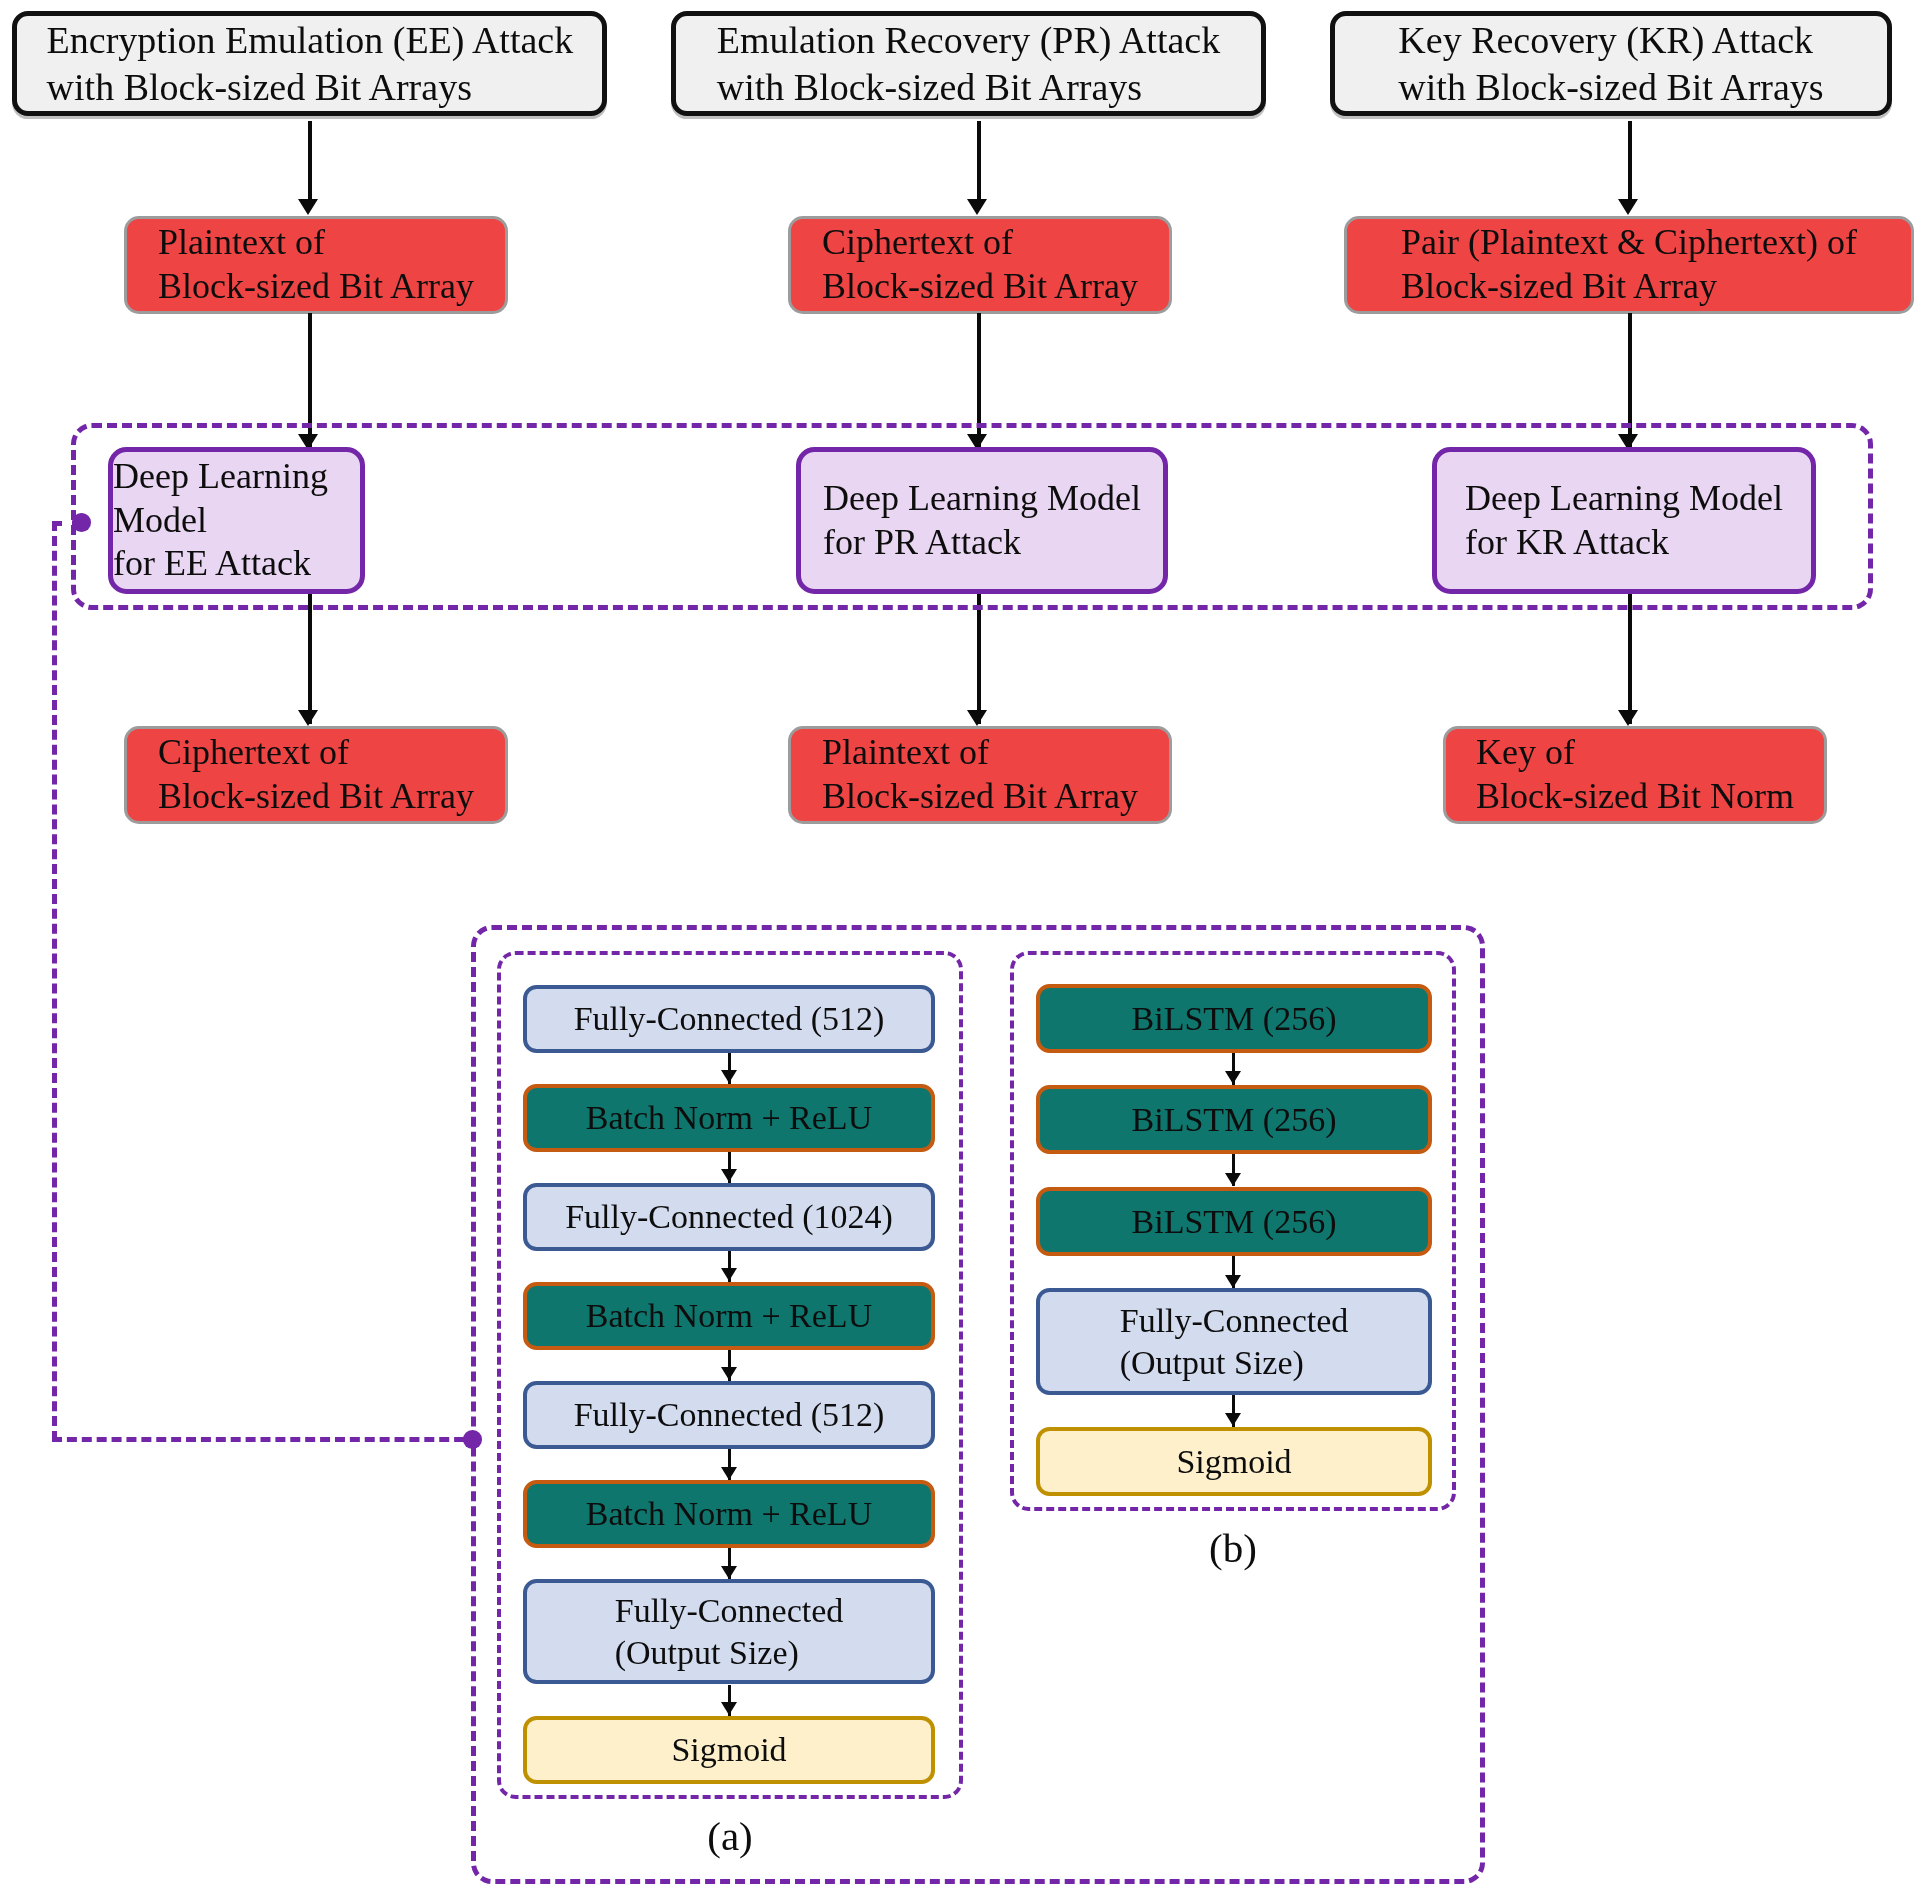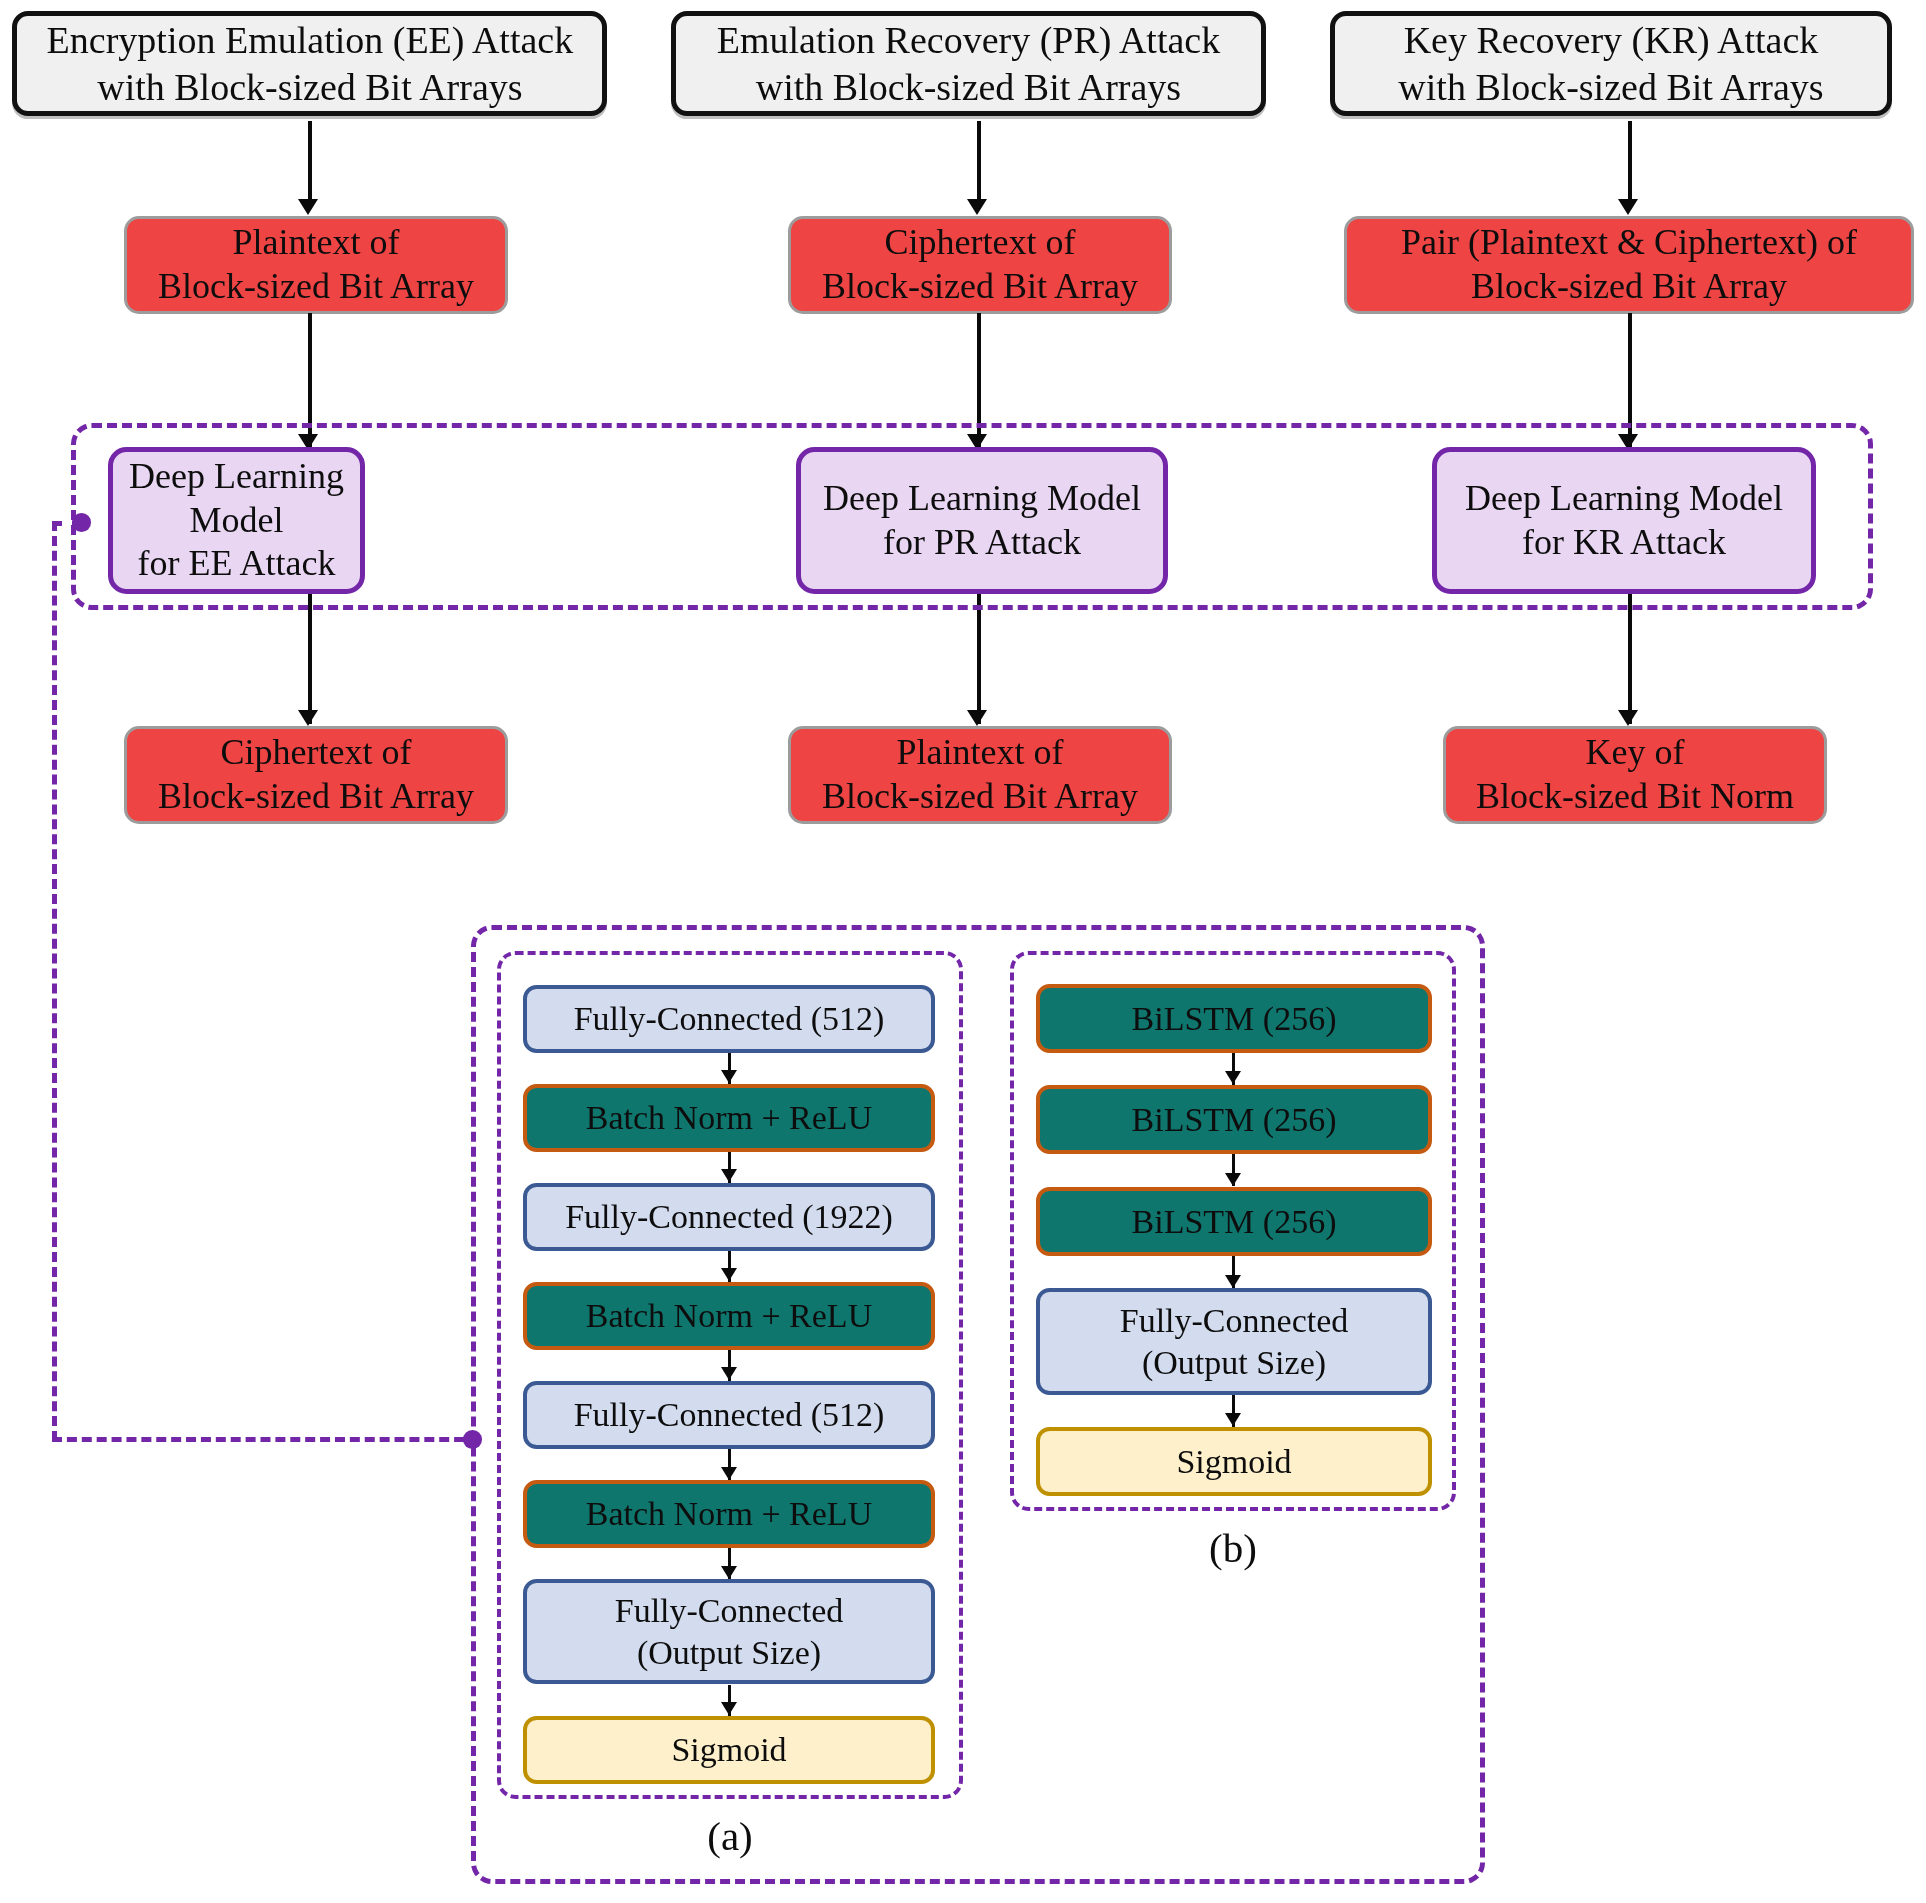--- a/index.html
+++ b/index.html
@@ -15,21 +15,21 @@
     overflow:hidden;
   }
 
   
   .node{
     position:absolute;
     box-sizing:border-box;
     display:flex;
     align-items:center;
     justify-content:center;
-    text-align:center;
+    text-align:left;
     line-height:1.22;
     white-space:pre-line;
   }
 
   
   .attack-box{
     background:#f0f0f0;
     border:5.6px solid #111111;
     border-radius:16px;
     font-size:38px;
@@ -201,21 +201,21 @@
 
   <div class="dashed dashed-inner" style="left:497px; top:951px; width:466px; height:848px;"></div>
 
   <div id="panel-a-layers">
       <div class="node layer-box layer-fc" style="left: 523px; top: 985px; width: 412px; height: 68px;">Fully-Connected (512)</div>
       <div class="arrow-line arrow-line-sm" style="left: 728px; top: 1053px; height: 31px;"></div>
       <div class="arrow-head arrow-head-sm" style="left: 721px; top: 1070px;"></div>
       <div class="node layer-box layer-bn" style="left: 523px; top: 1084px; width: 412px; height: 68px;">Batch Norm + ReLU</div>
       <div class="arrow-line arrow-line-sm" style="left: 728px; top: 1152px; height: 31px;"></div>
       <div class="arrow-head arrow-head-sm" style="left: 721px; top: 1169px;"></div>
-      <div class="node layer-box layer-fc" style="left: 523px; top: 1183px; width: 412px; height: 68px;">Fully-Connected (1922)</div>
+      <div class="node layer-box layer-fc" style="left: 523px; top: 1183px; width: 412px; height: 68px;">Fully-Connected (1024)</div>
       <div class="arrow-line arrow-line-sm" style="left: 728px; top: 1251px; height: 31px;"></div>
       <div class="arrow-head arrow-head-sm" style="left: 721px; top: 1268px;"></div>
       <div class="node layer-box layer-bn" style="left: 523px; top: 1282px; width: 412px; height: 68px;">Batch Norm + ReLU</div>
       <div class="arrow-line arrow-line-sm" style="left: 728px; top: 1350px; height: 31px;"></div>
       <div class="arrow-head arrow-head-sm" style="left: 721px; top: 1367px;"></div>
       <div class="node layer-box layer-fc" style="left: 523px; top: 1381px; width: 412px; height: 68px;">Fully-Connected (512)</div>
       <div class="arrow-line arrow-line-sm" style="left: 728px; top: 1449px; height: 31px;"></div>
       <div class="arrow-head arrow-head-sm" style="left: 721px; top: 1467px;"></div>
       <div class="node layer-box layer-bn" style="left: 523px; top: 1480px; width: 412px; height: 68px;">Batch Norm + ReLU</div>
       <div class="arrow-line arrow-line-sm" style="left: 728px; top: 1548px; height: 31px;"></div>

